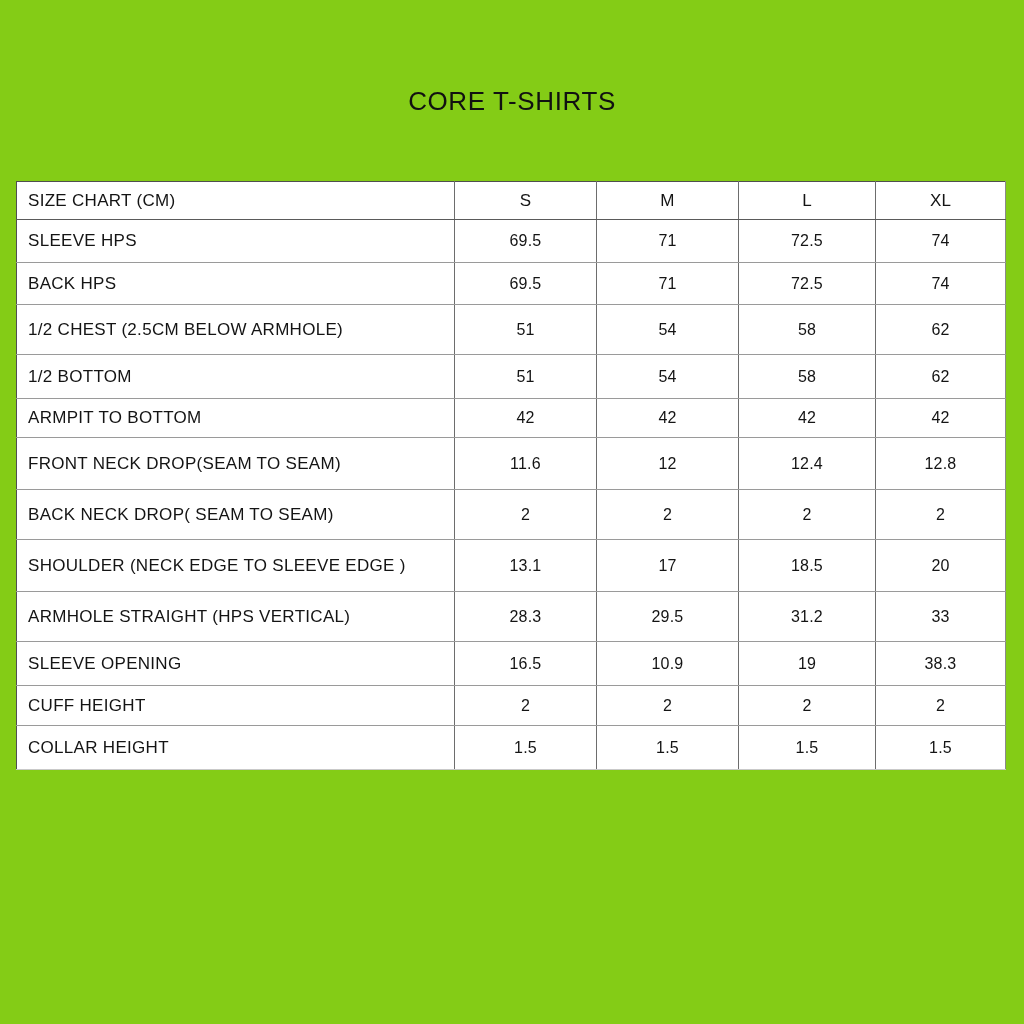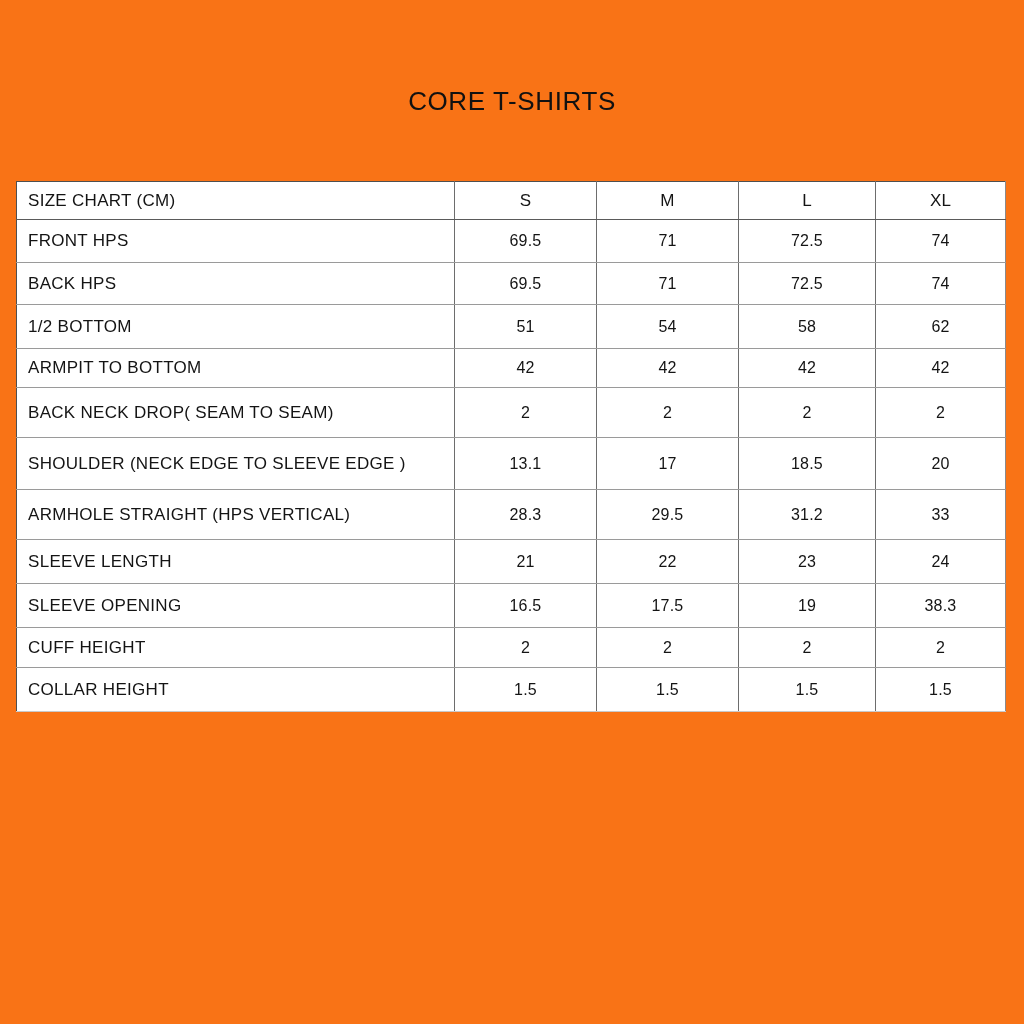--- a/index.html
+++ b/index.html
@@ -3,21 +3,21 @@
 <meta charset="utf-8">
 <style>
   html,body{margin:0;padding:0;}
   body{
     width:1024px;height:1024px;background:#ffffff;
     font-family:"Liberation Sans","DejaVu Sans",sans-serif;
     color:#141414;
     position:relative;
     -webkit-font-smoothing:antialiased;
   }
-  .page{position:relative;width:1024px;height:1024px;background:#f97316;overflow:hidden;}
+  .page{position:relative;width:1024px;height:1024px;background:#84cc16;overflow:hidden;}
   .title{
     position:absolute;top:86px;left:0;width:100%;
     text-align:center;font-size:26px;font-weight:500;
     letter-spacing:0.6px;color:#111;
   }
   table.size-table{
     position:absolute;left:16px;top:181px;
     width:989px;
     border-collapse:collapse;table-layout:fixed;
     border-left:1px solid #4f4f4f;
@@ -81,54 +81,68 @@
     <tbody>
       <tr class="header-row rh38">
         <td class="label">SIZE CHART (CM)</td>
         <td class="val">S</td>
         <td class="val">M</td>
         <td class="val">L</td>
         <td class="val">XL</td>
       </tr>
 
       <tr class="rh43">
-        <td class="label">FRONT HPS</td>
+        <td class="label">SLEEVE HPS</td>
         <td class="val">69.5</td>
         <td class="val">71</td>
         <td class="val">72.5</td>
         <td class="val">74</td>
       </tr>
 
       <tr class="rh42">
         <td class="label">BACK HPS</td>
         <td class="val">69.5</td>
         <td class="val">71</td>
         <td class="val">72.5</td>
         <td class="val">74</td>
       </tr>
 
+      <tr class="rh50">
+        <td class="label">1/2 CHEST (2.5CM BELOW ARMHOLE)</td>
+        <td class="val">51</td>
+        <td class="val">54</td>
+        <td class="val">58</td>
+        <td class="val">62</td>
+      </tr>
 
       <tr class="rh41">
         <td class="label">1/2 BOTTOM</td>
         <td class="val">51</td>
         <td class="val">54</td>
         <td class="val">58</td>
         <td class="val">62</td>
       </tr>
 
 
       <tr class="rh39">
         <td class="label">ARMPIT TO BOTTOM</td>
         <td class="val">42</td>
         <td class="val">42</td>
         <td class="val">42</td>
         <td class="val">42</td>
       </tr>
 
 
+      <tr class="rh52">
+        <td class="label">FRONT NECK DROP(SEAM TO SEAM)</td>
+        <td class="val">11.6</td>
+        <td class="val">12</td>
+        <td class="val">12.4</td>
+        <td class="val">12.8</td>
+      </tr>
 
       <tr class="rh50">
         <td class="label">BACK NECK DROP( SEAM TO SEAM)</td>
         <td class="val">2</td>
         <td class="val">2</td>
         <td class="val">2</td>
         <td class="val">2</td>
       </tr>
 
       <tr class="rh52">
@@ -140,33 +154,26 @@
       </tr>
 
       <tr class="rh50">
         <td class="label">ARMHOLE STRAIGHT (HPS VERTICAL)</td>
         <td class="val">28.3</td>
         <td class="val">29.5</td>
         <td class="val">31.2</td>
         <td class="val">33</td>
       </tr>
 
-      <tr class="rh41">
-        <td class="label">SLEEVE LENGTH</td>
-        <td class="val">21</td>
-        <td class="val">22</td>
-        <td class="val">23</td>
-        <td class="val">24</td>
-      </tr>
 
 
       <tr class="rh41">
         <td class="label">SLEEVE OPENING</td>
         <td class="val">16.5</td>
-        <td class="val">17.5</td>
+        <td class="val">10.9</td>
         <td class="val">19</td>
         <td class="val">38.3</td>
       </tr>
 
       <tr class="rh40">
         <td class="label">CUFF HEIGHT</td>
         <td class="val">2</td>
         <td class="val">2</td>
         <td class="val">2</td>
         <td class="val">2</td>

